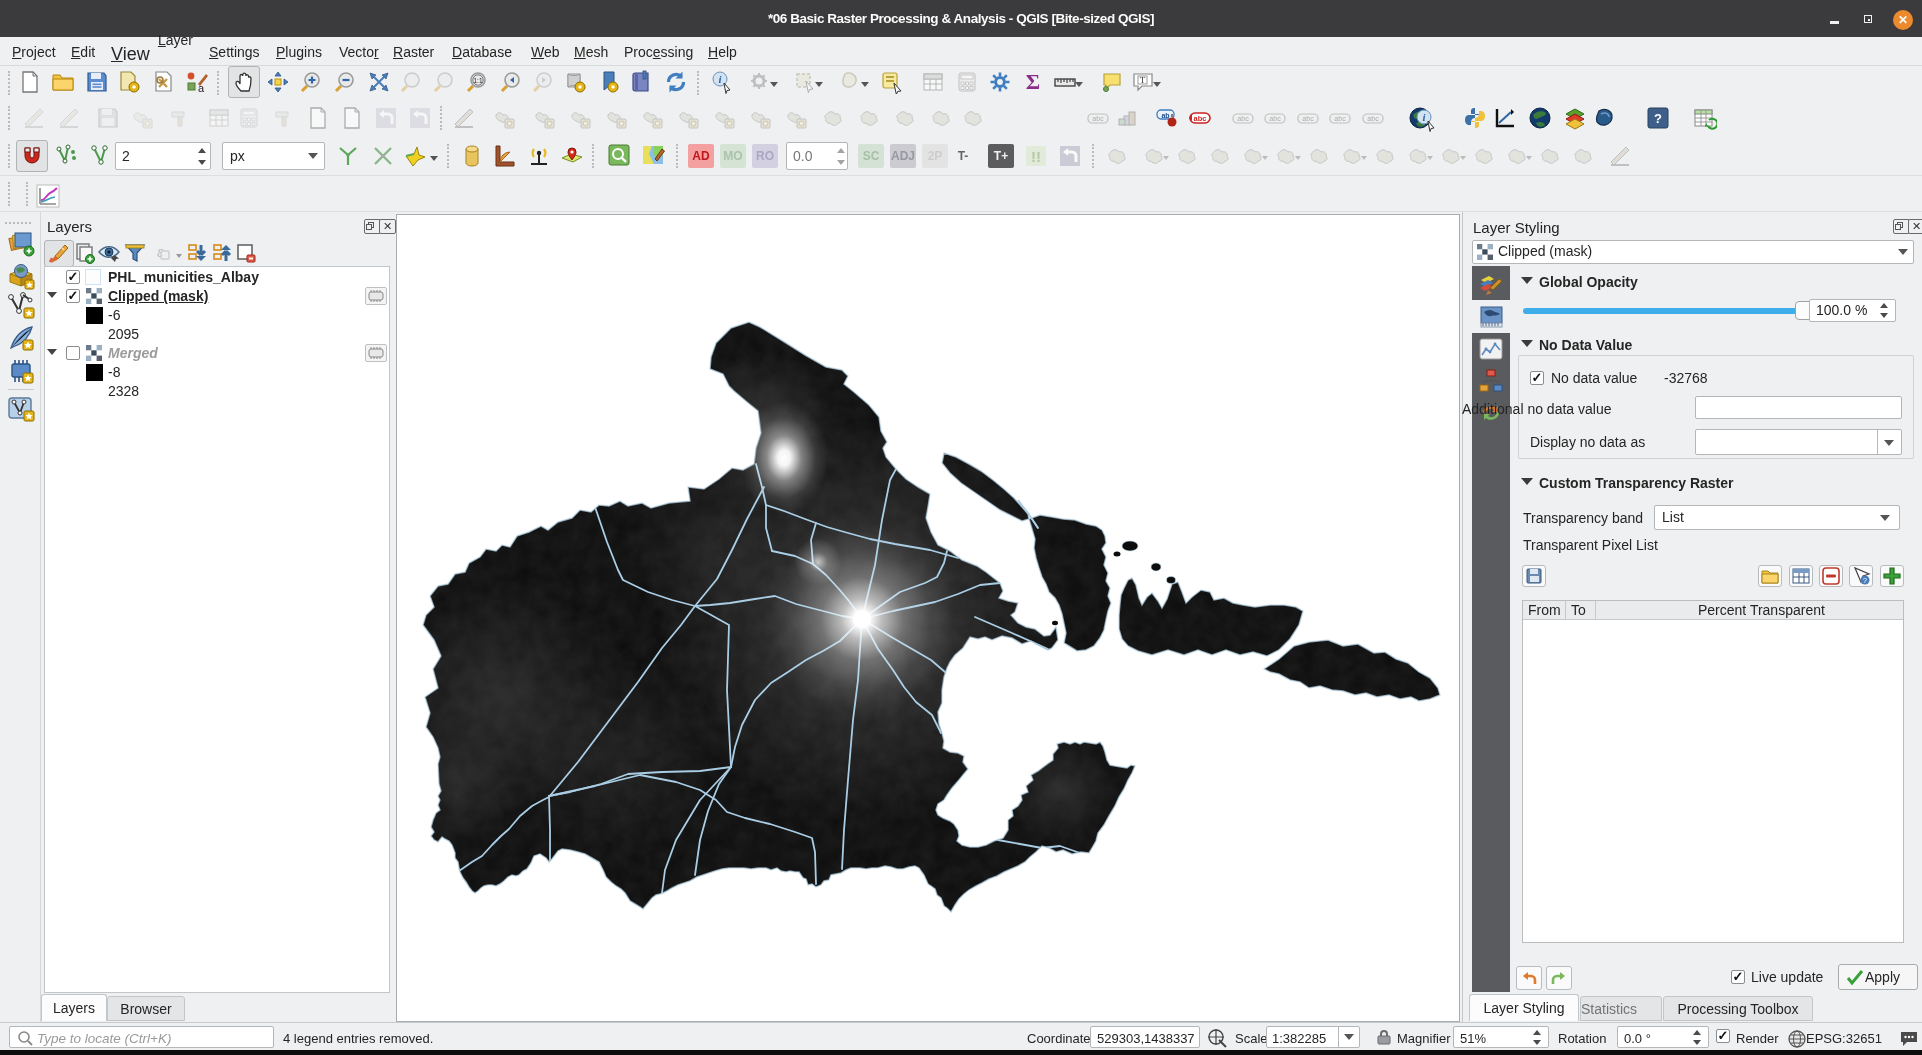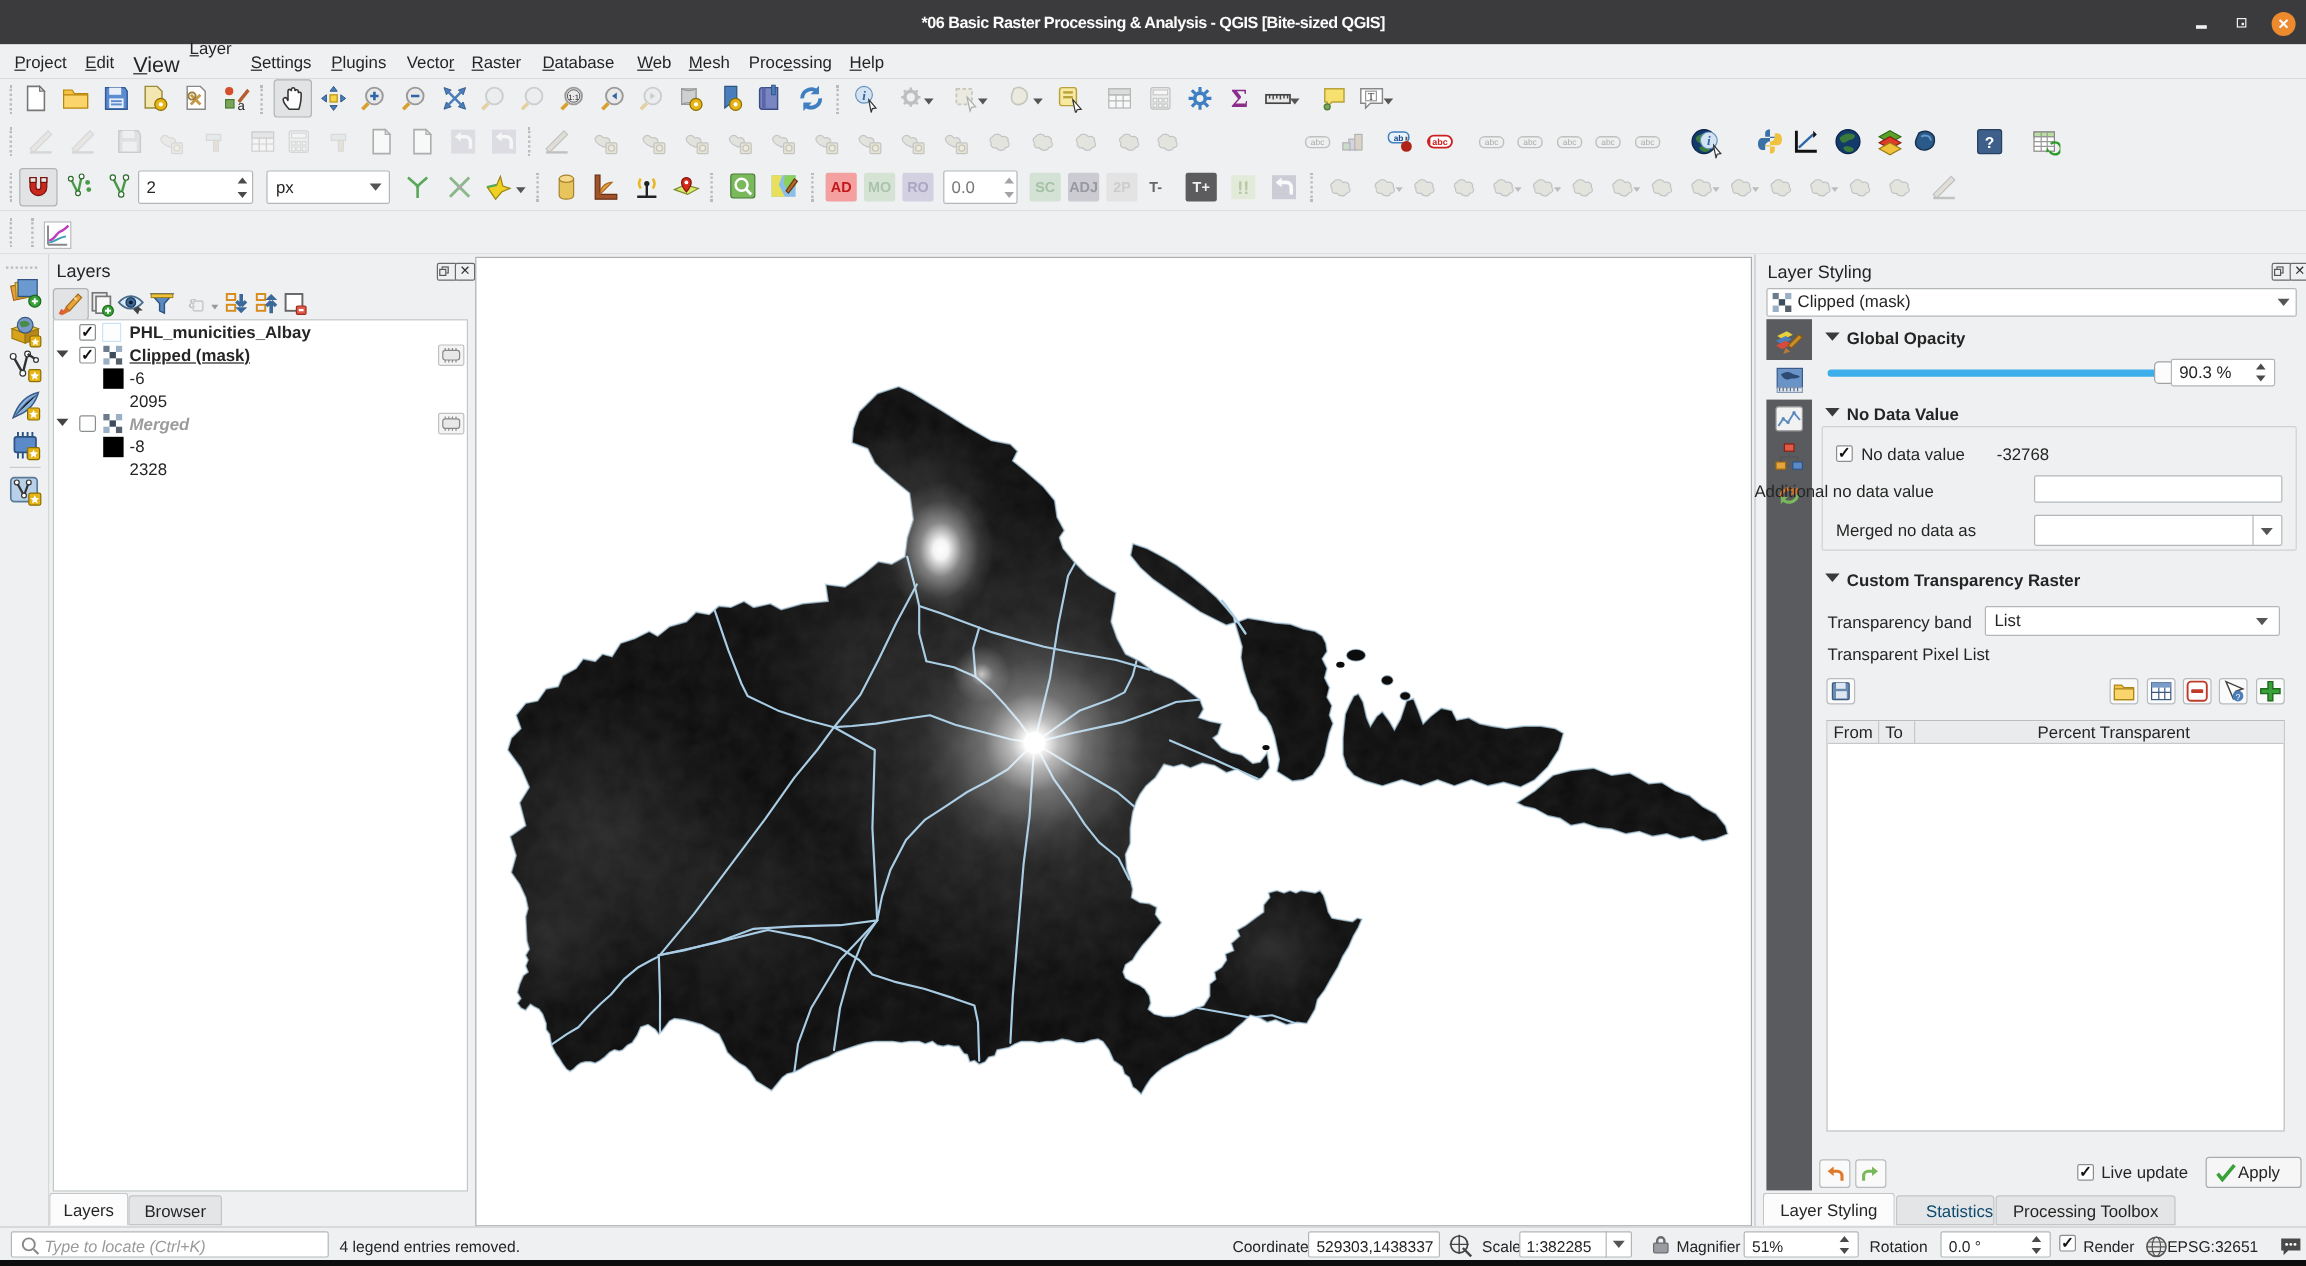--- a/index.html
+++ b/index.html
@@ -994,34 +994,34 @@
       <path d="M6 14a7 7 0 0113-3" stroke="#e07a2a" stroke-width="2.6" fill="none"></path>
       <path d="M20 6v6h-6z" fill="#e07a2a"></path>
       <path d="M20 12a7 7 0 01-13 3" stroke="#7ab85c" stroke-width="2.6" fill="none"></path>
       <path d="M6 20v-6h6z" fill="#7ab85c"></path>
     </svg></div>
 <div class="abs" style="left:1521px;top:277px;width:0;height:0;border-left:6px solid transparent;border-right:6px solid transparent;border-top:7px solid #3a3a3a"></div>
 <div class="lbl" style="left:1539px;top:274px;font-weight:bold">Global Opacity</div>
 <div class="abs" style="left:1523px;top:308px;width:282px;height:6px;background:#3daee9;border-radius:3px"></div>
 <div class="abs" style="left:1795px;top:301px;width:19px;height:19px;background:#fcfcfc;border:1px solid #9fa3a6;border-radius:4px"></div>
 <div class="inp" style="left:1809px;top:299px;width:87px;height:23px"></div>
-<div class="lbl" style="left:1816px;top:302px">90.3 %</div>
+<div class="lbl" style="left:1816px;top:302px">100.0 %</div>
 <div class="abs spinarrows" style="left:1875px;top:301px;height:19px">
     <div class="uarr"></div>
     <div class="darr"></div>
   </div>
 <div class="abs" style="left:1521px;top:340px;width:0;height:0;border-left:6px solid transparent;border-right:6px solid transparent;border-top:7px solid #3a3a3a"></div>
 <div class="lbl" style="left:1539px;top:337px;font-weight:bold">No Data Value</div>
 <div class="abs" style="left:1518px;top:355px;width:396px;height:104px;border:1px solid #cfd2d4;border-radius:2px"></div>
 <div class="cb" style="left:1530px;top:371px">✓</div>
 <div class="lbl" style="left:1551px;top:370px">No data value</div>
 <div class="lbl" style="left:1664px;top:370px">-32768</div>
 <div class="lbl" style="left:1462px;top:401px">Additional no data value</div>
 <div class="inp" style="left:1695px;top:396px;width:207px;height:23px"></div>
-<div class="lbl" style="left:1530px;top:434px">Merged no data as</div>
+<div class="lbl" style="left:1530px;top:434px">Display no data as</div>
 <div class="inp" style="left:1695px;top:429px;width:207px;height:26px"></div>
 <div class="abs" style="left:1877px;top:429px;width:25px;height:26px;border-left:1px solid #b3b7b9"></div>
 <div class="abs" style="left:1884px;top:440px;width:0;height:0;border-left:5px solid transparent;border-right:5px solid transparent;border-top:6px solid #555"></div>
 <div class="abs" style="left:1521px;top:478px;width:0;height:0;border-left:6px solid transparent;border-right:6px solid transparent;border-top:7px solid #3a3a3a"></div>
 <div class="lbl" style="left:1539px;top:475px;font-weight:bold">Custom Transparency Raster</div>
 <div class="lbl" style="left:1523px;top:510px">Transparency band</div>
 <div class="inp" style="left:1654px;top:505px;width:246px;height:25px"></div>
 <div class="lbl" style="left:1662px;top:509px">List</div>
 <div class="abs" style="left:1880px;top:515px;width:0;height:0;border-left:5px solid transparent;border-right:5px solid transparent;border-top:6px solid #555"></div>
 <div class="lbl" style="left:1523px;top:537px">Transparent Pixel List</div>
@@ -1075,21 +1075,21 @@
       <path d="M11 4l5 4-5 4z" fill="#7ab85c"></path>
     </svg></div>
 <div class="cb" style="left:1731px;top:970px">✓</div>
 <div class="lbl" style="left:1751px;top:969px">Live update</div>
 <div class="abs" style="left:1838px;top:964px;width:80px;height:26px;background:#f6f6f7;border:1px solid #a8acaf;border-radius:3px"></div>
 <div class="abs" style="left:1846px;top:969px;width:18px;height:16px"><svg width="18" height="16" viewBox="0 0 18 16">
       <path d="M2 9l4 5L16 2" stroke="#3aa03a" stroke-width="3" fill="none"></path>
     </svg></div>
 <div class="lbl" style="left:1865px;top:969px">Apply</div>
 <div class="abs" style="left:1469px;top:994px;width:110px;height:27px;background:#fcfcfc;border:1px solid #c2c6c8;border-bottom:none;border-radius:3px 3px 0 0;text-align:center;line-height:26px;font-size:14px;color:#252525">Layer Styling</div>
-<div class="abs" style="left:1580px;top:996px;width:82px;height:25px;background:#e4e5e6;border:1px solid #c2c6c8;border-radius:3px 3px 0 0;text-align:right;line-height:24px;font-size:14px;color:#0c4a6e">Statistics</div>
+<div class="abs" style="left:1580px;top:996px;width:82px;height:25px;background:#e4e5e6;border:1px solid #c2c6c8;border-radius:3px 3px 0 0;text-align:left;line-height:24px;font-size:14px;color:#737373">Statistics</div>
 <div class="abs" style="left:1663px;top:996px;width:150px;height:25px;background:#e4e5e6;border:1px solid #c2c6c8;border-radius:3px 3px 0 0;text-align:center;line-height:24px;font-size:14px;color:#252525">Processing Toolbox</div>
 <div class="abs" style="left:0;top:1022px;width:1922px;height:28px;background:#eff0f1;border-top:1px solid #c8cbcd"></div>
 <div class="inp" style="left:9px;top:1026px;width:265px;height:22px"></div>
 <div style="position:absolute;left:16px;top:1029px;width:18px;height:18px;"><svg width="18" height="18" viewBox="0 0 18 18">
       <circle cx="8" cy="8" r="5" fill="none" stroke="#888" stroke-width="1.6"></circle>
       <path d="M12 12l4 4" stroke="#888" stroke-width="1.8"></path>
     </svg></div>
 <div class="lbl" style="left:37px;top:1031px;color:#9a9a9a;font-style:italic;font-size:13.5px">Type to locate (Ctrl+K)</div>
 <div class="lbl" style="left:283px;top:1031px;font-size:13px">4 legend entries removed.</div>
 <div class="lbl" style="left:1027px;top:1031px;font-size:13px">Coordinate</div>

